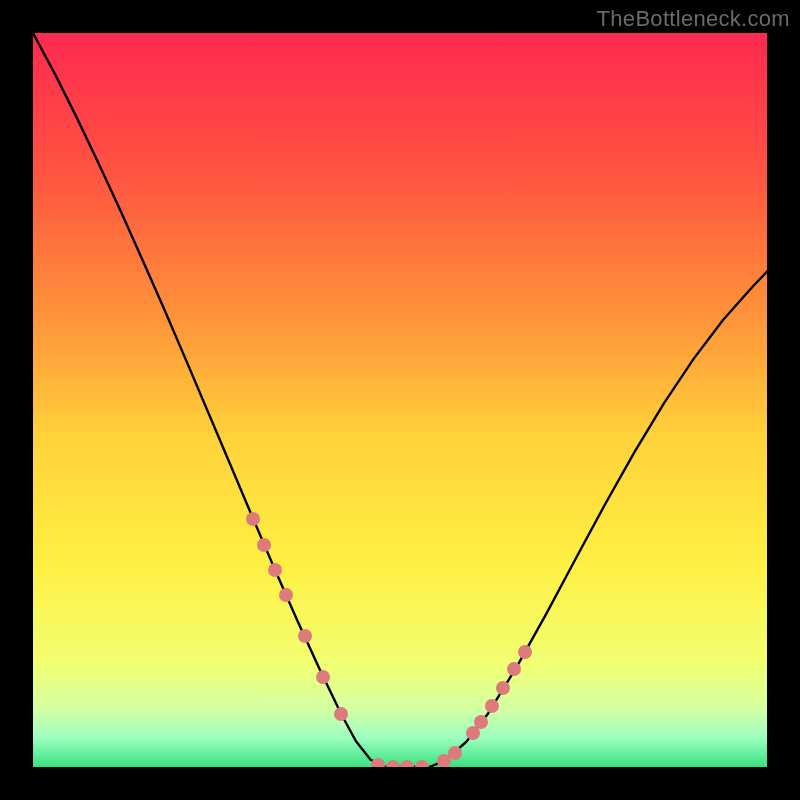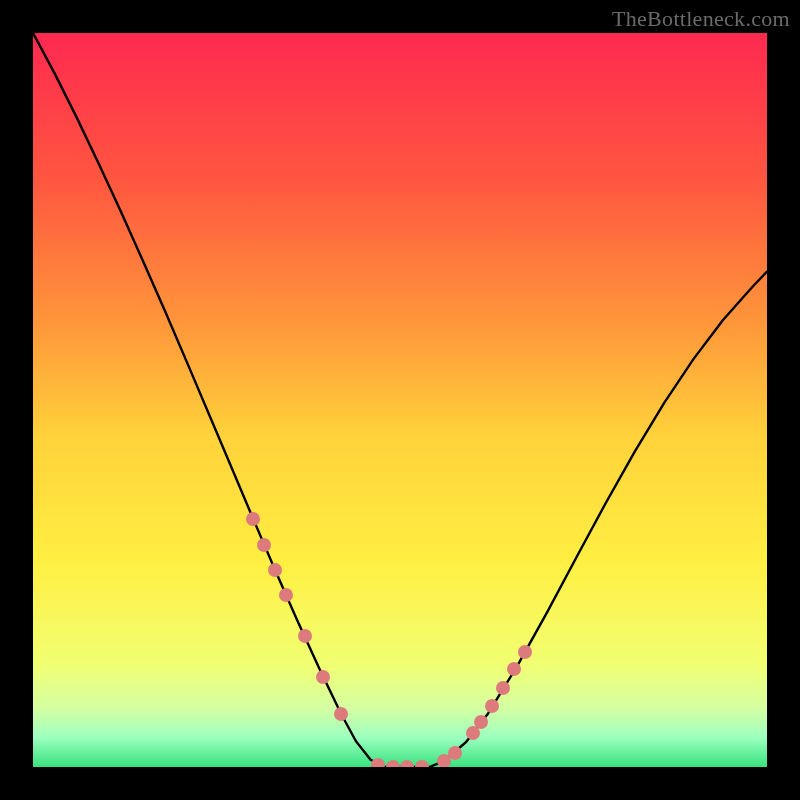--- a/index.html
+++ b/index.html
@@ -9,21 +9,20 @@
     height: 800px;
     background: #000;
     overflow: hidden;
     font-family: Arial, Helvetica, sans-serif;
   }
   .stage {
     position: relative;
     width: 800px;
     height: 800px;
     background: #000;
-    font-family: Liberation Serif, serif;
   }
   .plot {
     position: absolute;
     left: 33px;
     top: 33px;
     width: 734px;
     height: 734px;
     overflow: hidden;
   }
   .watermark {

